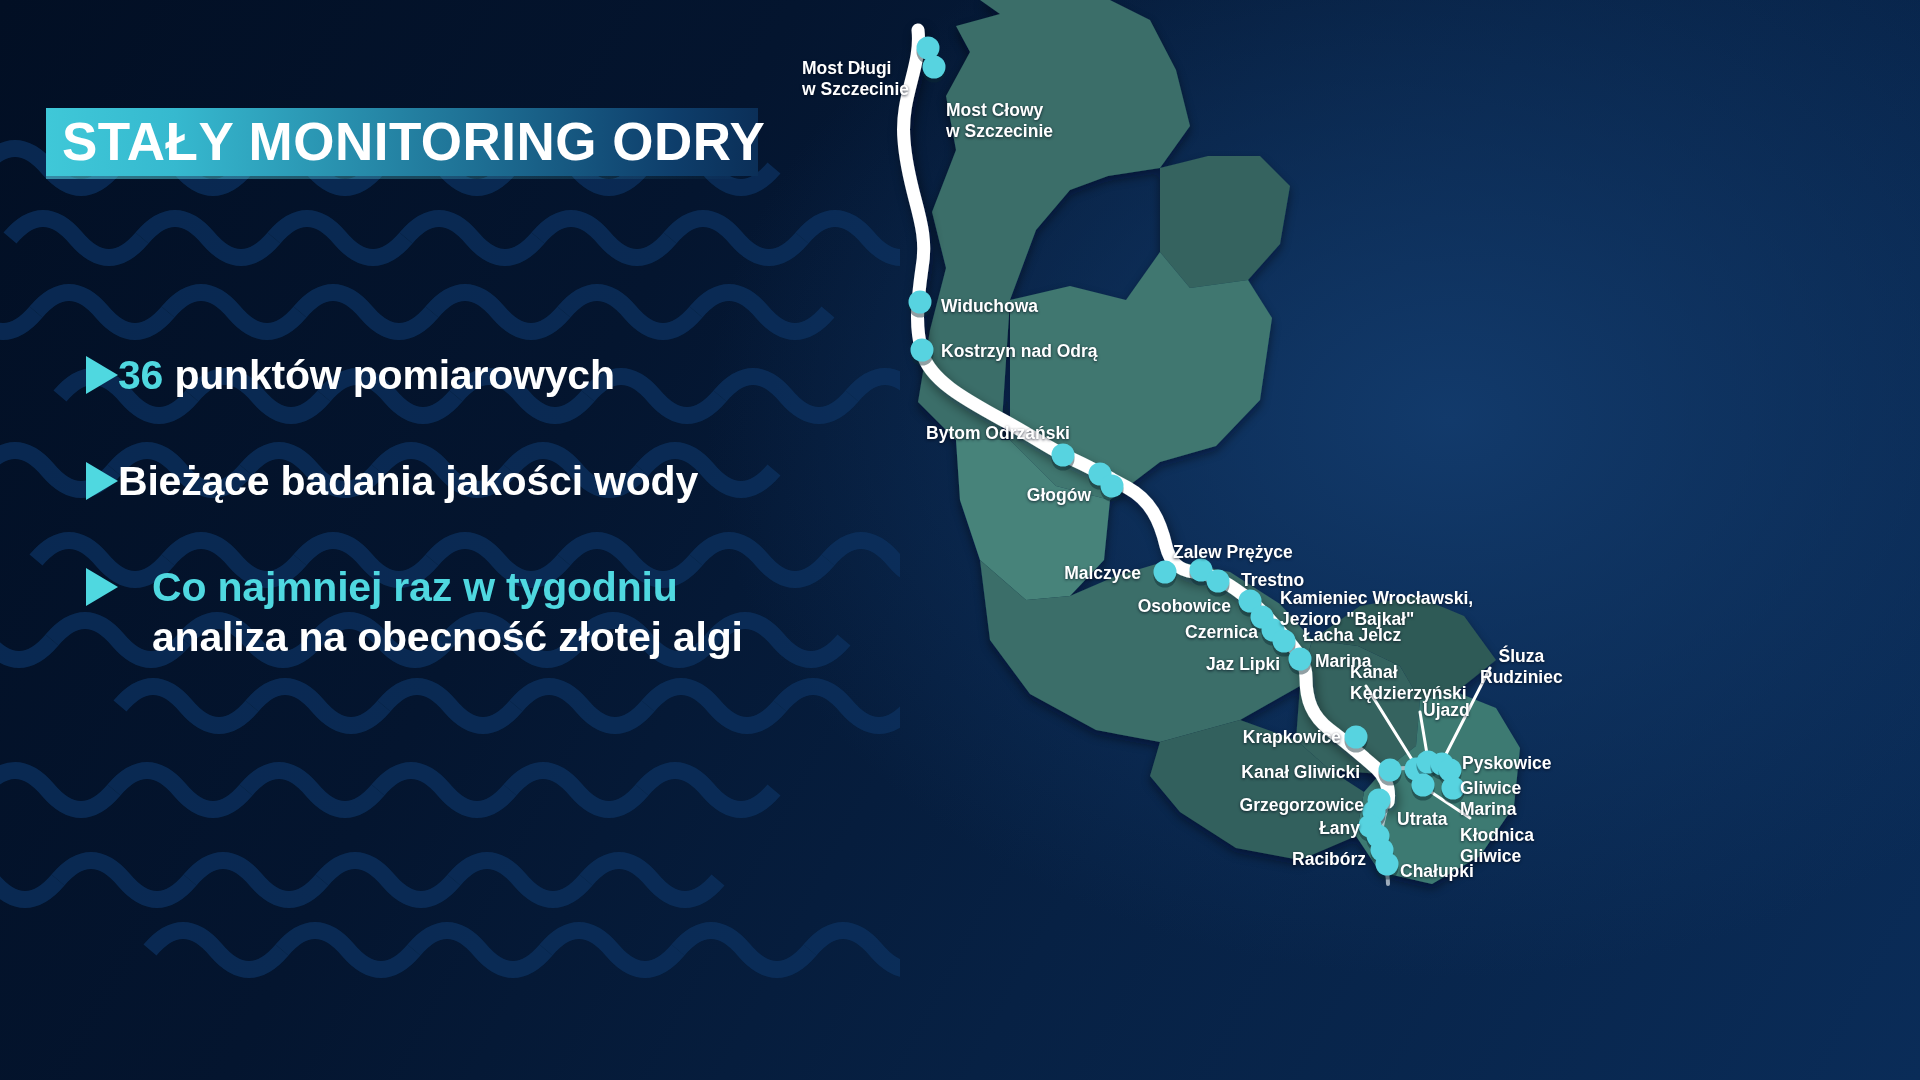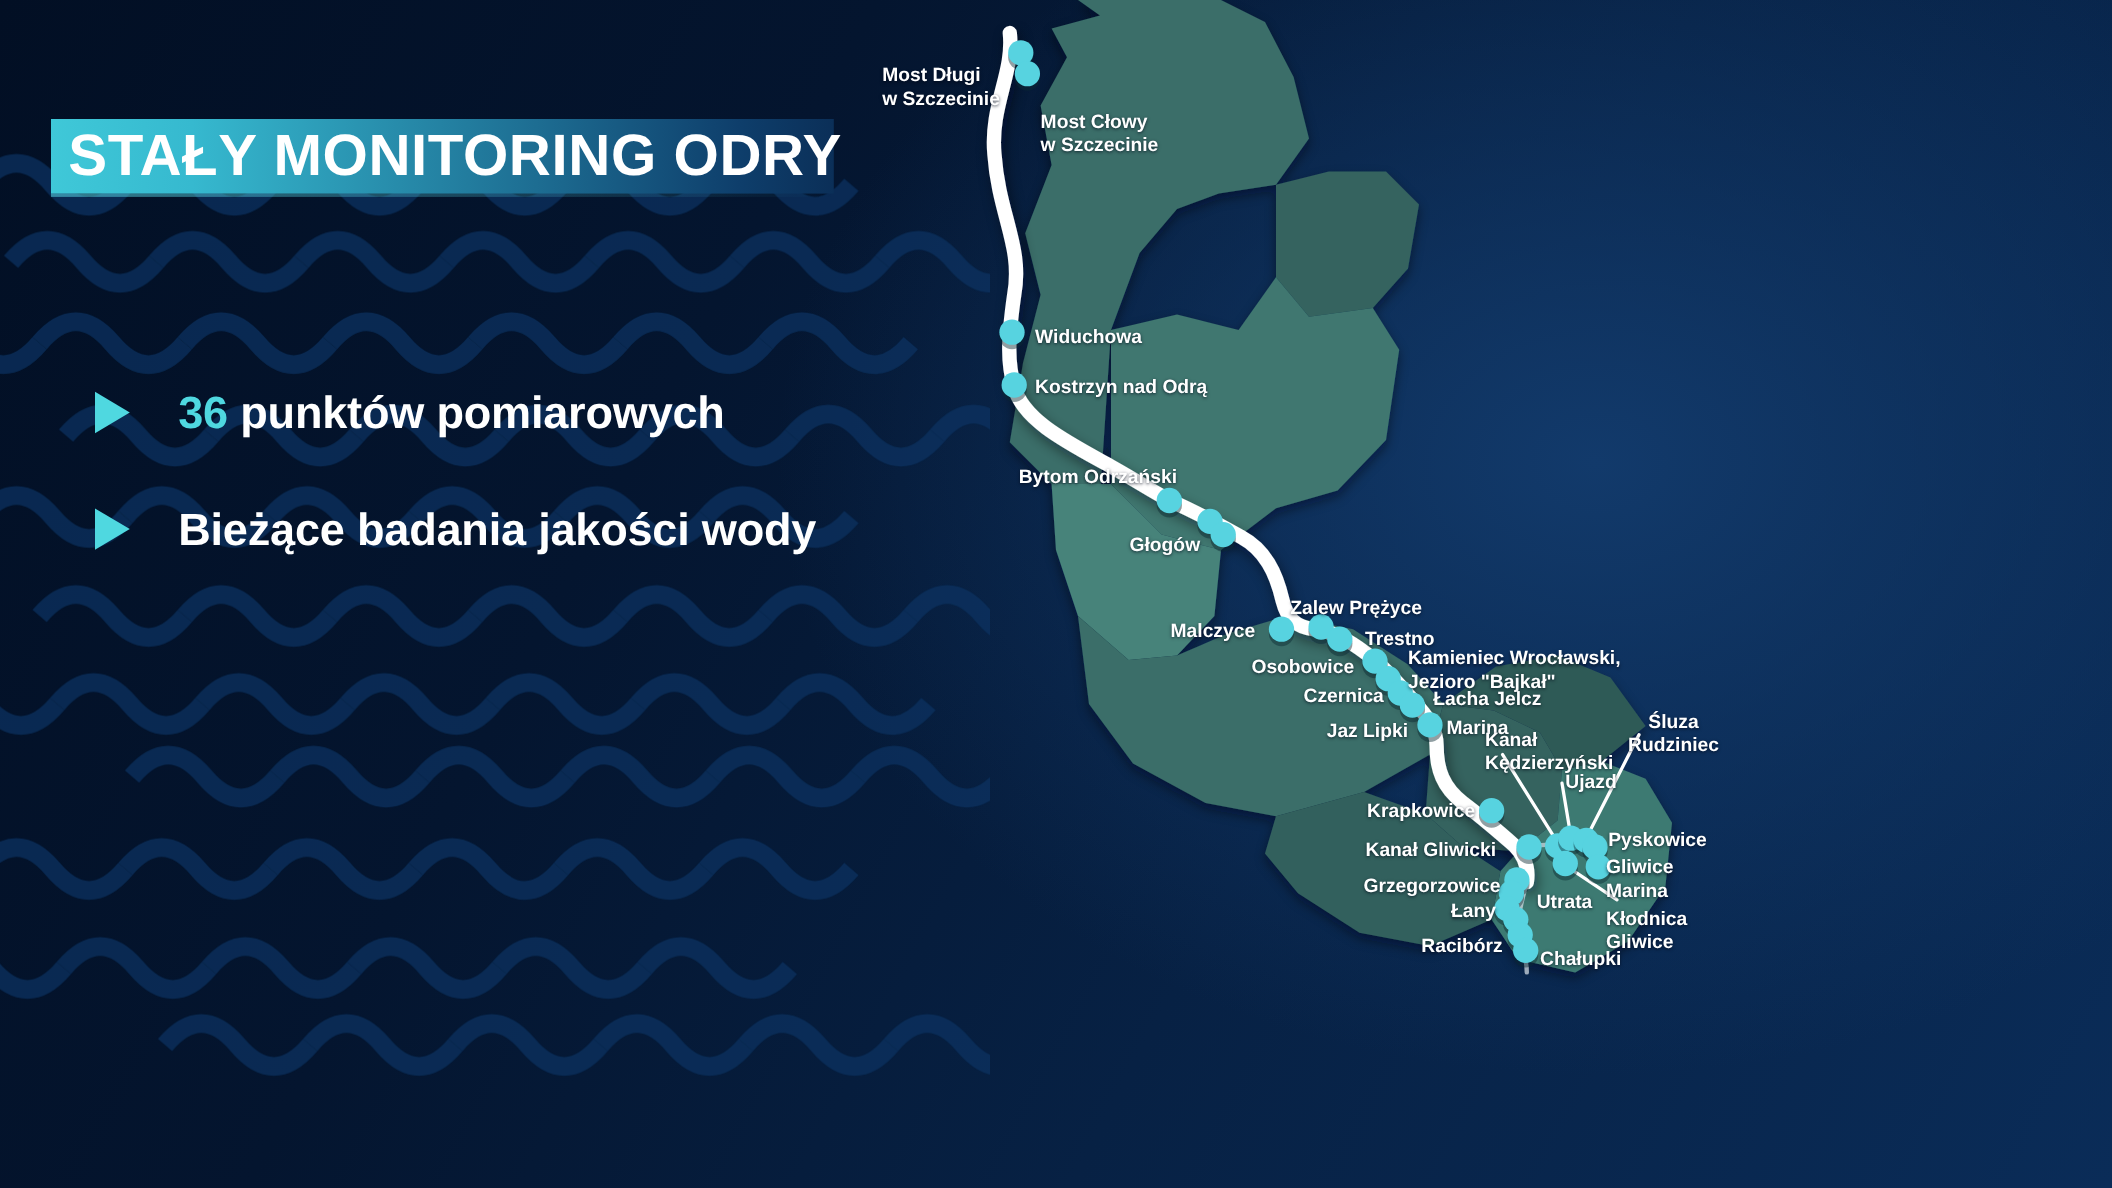--- a/index.html
+++ b/index.html
@@ -41,21 +41,21 @@
   
   .bullets{position:absolute;left:86px;top:350px;width:800px;}
   .bullet{position:relative;margin-bottom:56px;}
   .bullet .tri{
     position:absolute;left:0;top:6px;width:0;height:0;
     border-left:32px solid #4fd8e0;
     border-top:19px solid transparent;
     border-bottom:19px solid transparent;
   }
   .bullet .btxt{
-    padding-left:76px;font-size:41px;font-weight:bold;line-height:1.22;color:#ffffff;
+    padding-left:32px;font-size:41px;font-weight:bold;line-height:1.22;color:#ffffff;
     letter-spacing:-.2px;
   }
   .cyan{color:#4fd8e0;}
   .b3 .btxt{padding-left:66px;}
 
   
   .map{position:absolute;left:860px;top:0;width:1060px;height:1080px;}
   .map svg{display:block;}
   .mlabel{
     position:absolute;color:#ffffff;font-weight:bold;font-size:17.5px;line-height:1.18;
@@ -109,20 +109,27 @@
       <div class="btxt">
         <span class="cyan">36</span><span> punktów pomiarowych</span>
       </div>
     </div>
 
     <div class="bullet b2">
       <span class="tri"></span>
       <div class="btxt">Bieżące badania jakości wody</div>
     </div>
 
+    <div class="bullet b3">
+      <span class="tri"></span>
+      <div class="btxt">
+        <div class="cyan">Co najmniej raz w tygodniu</div>
+        <div>analiza na obecność złotej algi</div>
+      </div>
+    </div>
 
   </div>
 
   <div class="map">
     <svg width="1060" height="1080" viewBox="0 0 1060 1080">
       <defs>
         <filter id="dropsh" x="-40%" y="-40%" width="190%" height="190%">
           <feDropShadow dx="0" dy="5" stdDeviation="5" flood-color="#000814" flood-opacity=".45"></feDropShadow>
         </filter>
         <filter id="rivsh" x="-40%" y="-40%" width="190%" height="190%">

